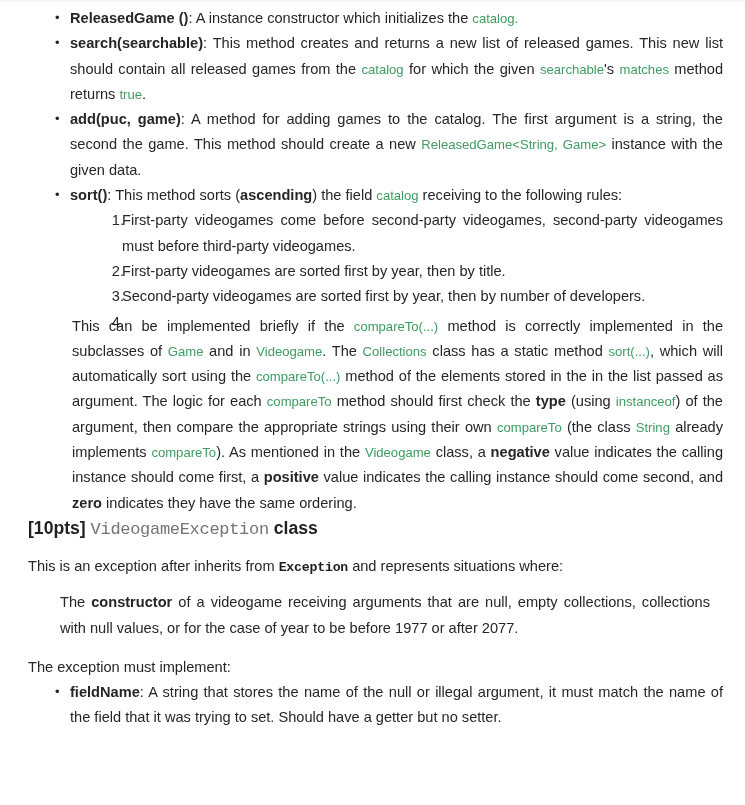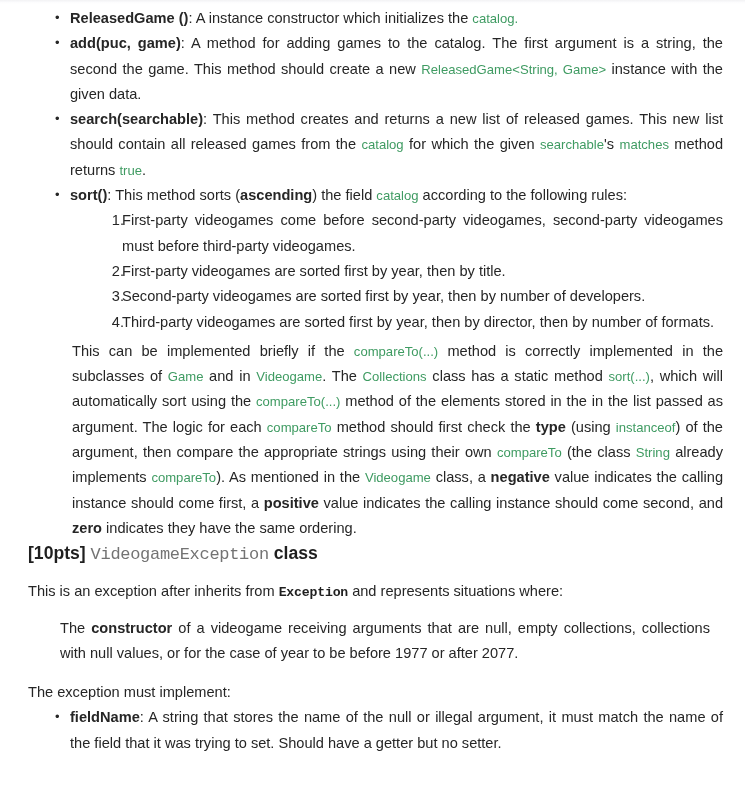--- a/index.html
+++ b/index.html
@@ -141,49 +141,48 @@
 <div class="doc">
 
 
   <ul class="bullets">
 
     <li>
       <b>ReleasedGame ()</b><span>: A instance constructor which initializes the </span><span class="code">catalog</span><span class="code">.</span>
     </li>
 
     <li>
+      <b>search(searchable)</b><span>: This method creates and returns a new list of released games. This new list should contain all released games from the </span><span class="code">catalog</span><span> for which the given </span><span class="code">searchable</span><span>'s </span><span class="code">matches</span><span> method returns </span><span class="code">true</span><span>.</span>
+    </li>
+
+    <li>
       <b>add(puc, game)</b><span>: A method for adding games to the catalog. The first argument is a string, the second the game. This method should create a new </span><span class="code">ReleasedGame&lt;String, Game&gt;</span><span> instance with the given data.</span>
     </li>
 
     <li>
-      <b>search(searchable)</b><span>: This method creates and returns a new list of released games. This new list should contain all released games from the </span><span class="code">catalog</span><span> for which the given </span><span class="code">searchable</span><span>'s </span><span class="code">matches</span><span> method returns </span><span class="code">true</span><span>.</span>
-    </li>
-
-    <li>
-      <b>sort()</b><span>: This method sorts (</span><b>ascending</b><span>) the field </span><span class="code">catalog</span><span> according to the following rules:</span>
+      <b>sort()</b><span>: This method sorts (</span><b>ascending</b><span>) the field </span><span class="code">catalog</span><span> receiving to the following rules:</span>
     </li>
 
   </ul>
 
   <ol class="numbers">
     <li>
       <span class="num">1.</span>
       <span>First-party videogames come before second-party videogames, second-party videogames must before third-party videogames.</span>
     </li>
     <li>
       <span class="num">2.</span>
       <span>First-party videogames are sorted first by year, then by title.</span>
     </li>
     <li>
       <span class="num">3.</span>
       <span>Second-party videogames are sorted first by year, then by number of developers.</span>
     </li>
     <li>
       <span class="num">4.</span>
-      <span>Third-party videogames are sorted first by year, then by director, then by number of formats.</span>
     </li>
   </ol>
 
   <div class="para cont-para" style="margin-top:4px;"><span>This can be implemented briefly if the </span><span class="code">compareTo(...)</span><span> method is correctly implemented in the subclasses of </span><span class="code">Game</span><span> and in </span><span class="code">Videogame</span><span>. The </span><span class="code">Collections</span><span> class has a static method </span><span class="code">sort(...)</span><span>, which will automatically sort using the </span><span class="code">compareTo(...)</span><span> method of the elements stored in the in the list passed as argument. The logic for each </span><span class="code">compareTo</span><span> method should first check the </span><b>type</b><span> (using </span><span class="code">instanceof</span><span>) of the argument, then compare the appropriate strings using their own </span><span class="code">compareTo</span><span> (the class </span><span class="code">String</span><span> already implements </span><span class="code">compareTo</span><span>). As mentioned in the </span><span class="code">Videogame</span><span> class, a </span><b>negative</b><span> value indicates the calling instance should come first, a </span><b>positive</b><span> value indicates the calling instance should come second, and </span><b>zero</b><span> indicates they have the same ordering.</span></div>
 
   <h2 class="section sp-head"><b>[10pts]</b> <span class="mono-green">VideogameException</span> <b>class</b></h2>
 
   <div class="para last-left sp-after-head"><span>This is an exception after inherits from </span><span class="mono">Exception</span><span> and represents situations where:</span></div>
 
   <div class="para indent-quote"><span>The </span><b>constructor</b><span> of a videogame receiving arguments that are null, empty collections, collections with null values, or for the case of year to be before 1977 or after 2077.</span></div>

